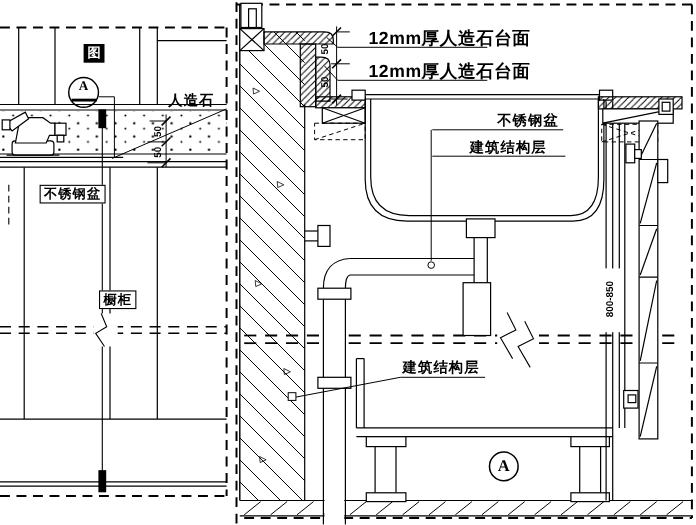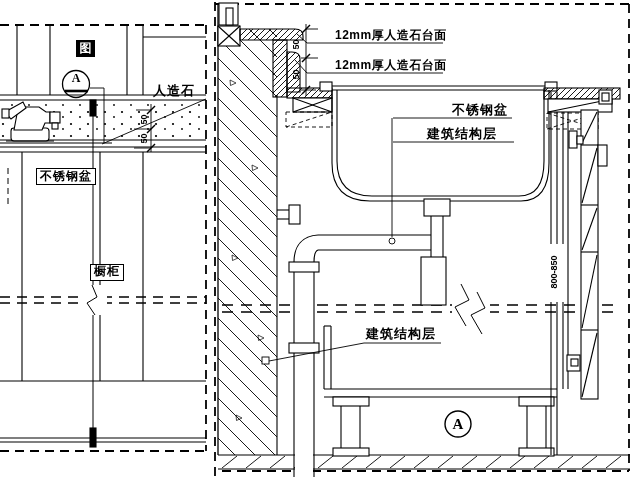--- a/index.html
+++ b/index.html
@@ -3,21 +3,21 @@
 <meta charset="utf-8">
 <style>
   html,body{margin:0;padding:0;background:#fff;}
   #stage{
     position:relative;width:633px;height:477px;background:#fff;overflow:hidden;
     font-family:"Liberation Sans","DejaVu Sans",sans-serif;color:#000;
   }
   #linework{position:absolute;left:0;top:0;}
   .lbl{position:absolute;font-weight:bold;white-space:nowrap;color:#000;}
   .cjk{font-size:13px;letter-spacing:1px;line-height:14px;text-align:right;}
-  .callout{font-size:12px;letter-spacing:0.5px;line-height:13px;}
+  .callout{font-size:16px;letter-spacing:0.5px;line-height:13px;}
   .boxed{border:1.5px solid #000;background:#fff;padding:1px 3px;font-size:12px;letter-spacing:1px;line-height:13px;}
   .dim{font-size:9px;font-weight:bold;width:20px;height:13px;text-align:center;line-height:13px;transform:rotate(-90deg);}
   .dimwide{font-size:9px;font-weight:bold;width:44px;height:12px;text-align:center;line-height:12px;transform:rotate(-90deg);}
   .marker{font-family:"Liberation Serif","DejaVu Serif",serif;font-weight:bold;text-align:center;}
   .tagbox{background:#000;color:#fff;width:19px;height:17px;font-size:12px;line-height:17px;text-align:center;font-weight:bold;}
 </style>
 </head>
 <body>
 
 <div id="stage">
@@ -314,21 +314,21 @@
     <circle cx="458" cy="424" r="13" stroke-width="1.4"></circle>
   </g>
 </svg>
 
   <div class="lbl tagbox" style="left:76px;top:40px;">图</div>
   <div class="lbl marker" style="left:68px;top:71px;width:16px;font-size:12px;">A</div>
   <div class="lbl cjk" style="left:153px;top:84px;">人造石</div>
   <div class="lbl dim" style="left:134px;top:113px;">50</div>
   <div class="lbl dim" style="left:134px;top:132px;">50</div>
   <div class="lbl boxed" style="left:36px;top:168px;">不锈钢盆</div>
-  <div class="lbl boxed" style="left:90px;top:264px;font-family:Liberation Mono, monospace;">橱柜</div>
+  <div class="lbl boxed" style="left:90px;top:264px;">橱柜</div>
 
   <div class="lbl callout" style="left:335px;top:29px;">12mm厚人造石台面</div>
   <div class="lbl callout" style="left:335px;top:59px;">12mm厚人造石台面</div>
   <div class="lbl dim" style="left:286px;top:38px;">50</div>
   <div class="lbl dim" style="left:286px;top:68px;">50</div>
   <div class="lbl cjk" style="left:452px;top:103px;">不锈钢盆</div>
   <div class="lbl cjk" style="left:427px;top:127px;">建筑结构层</div>
   <div class="lbl cjk" style="left:366px;top:327px;">建筑结构层</div>
   <div class="lbl dimwide" style="left:532px;top:266px;">800-850</div>
   <div class="lbl marker" style="left:450px;top:416px;width:16px;height:16px;line-height:16px;font-size:15px;">A</div>

